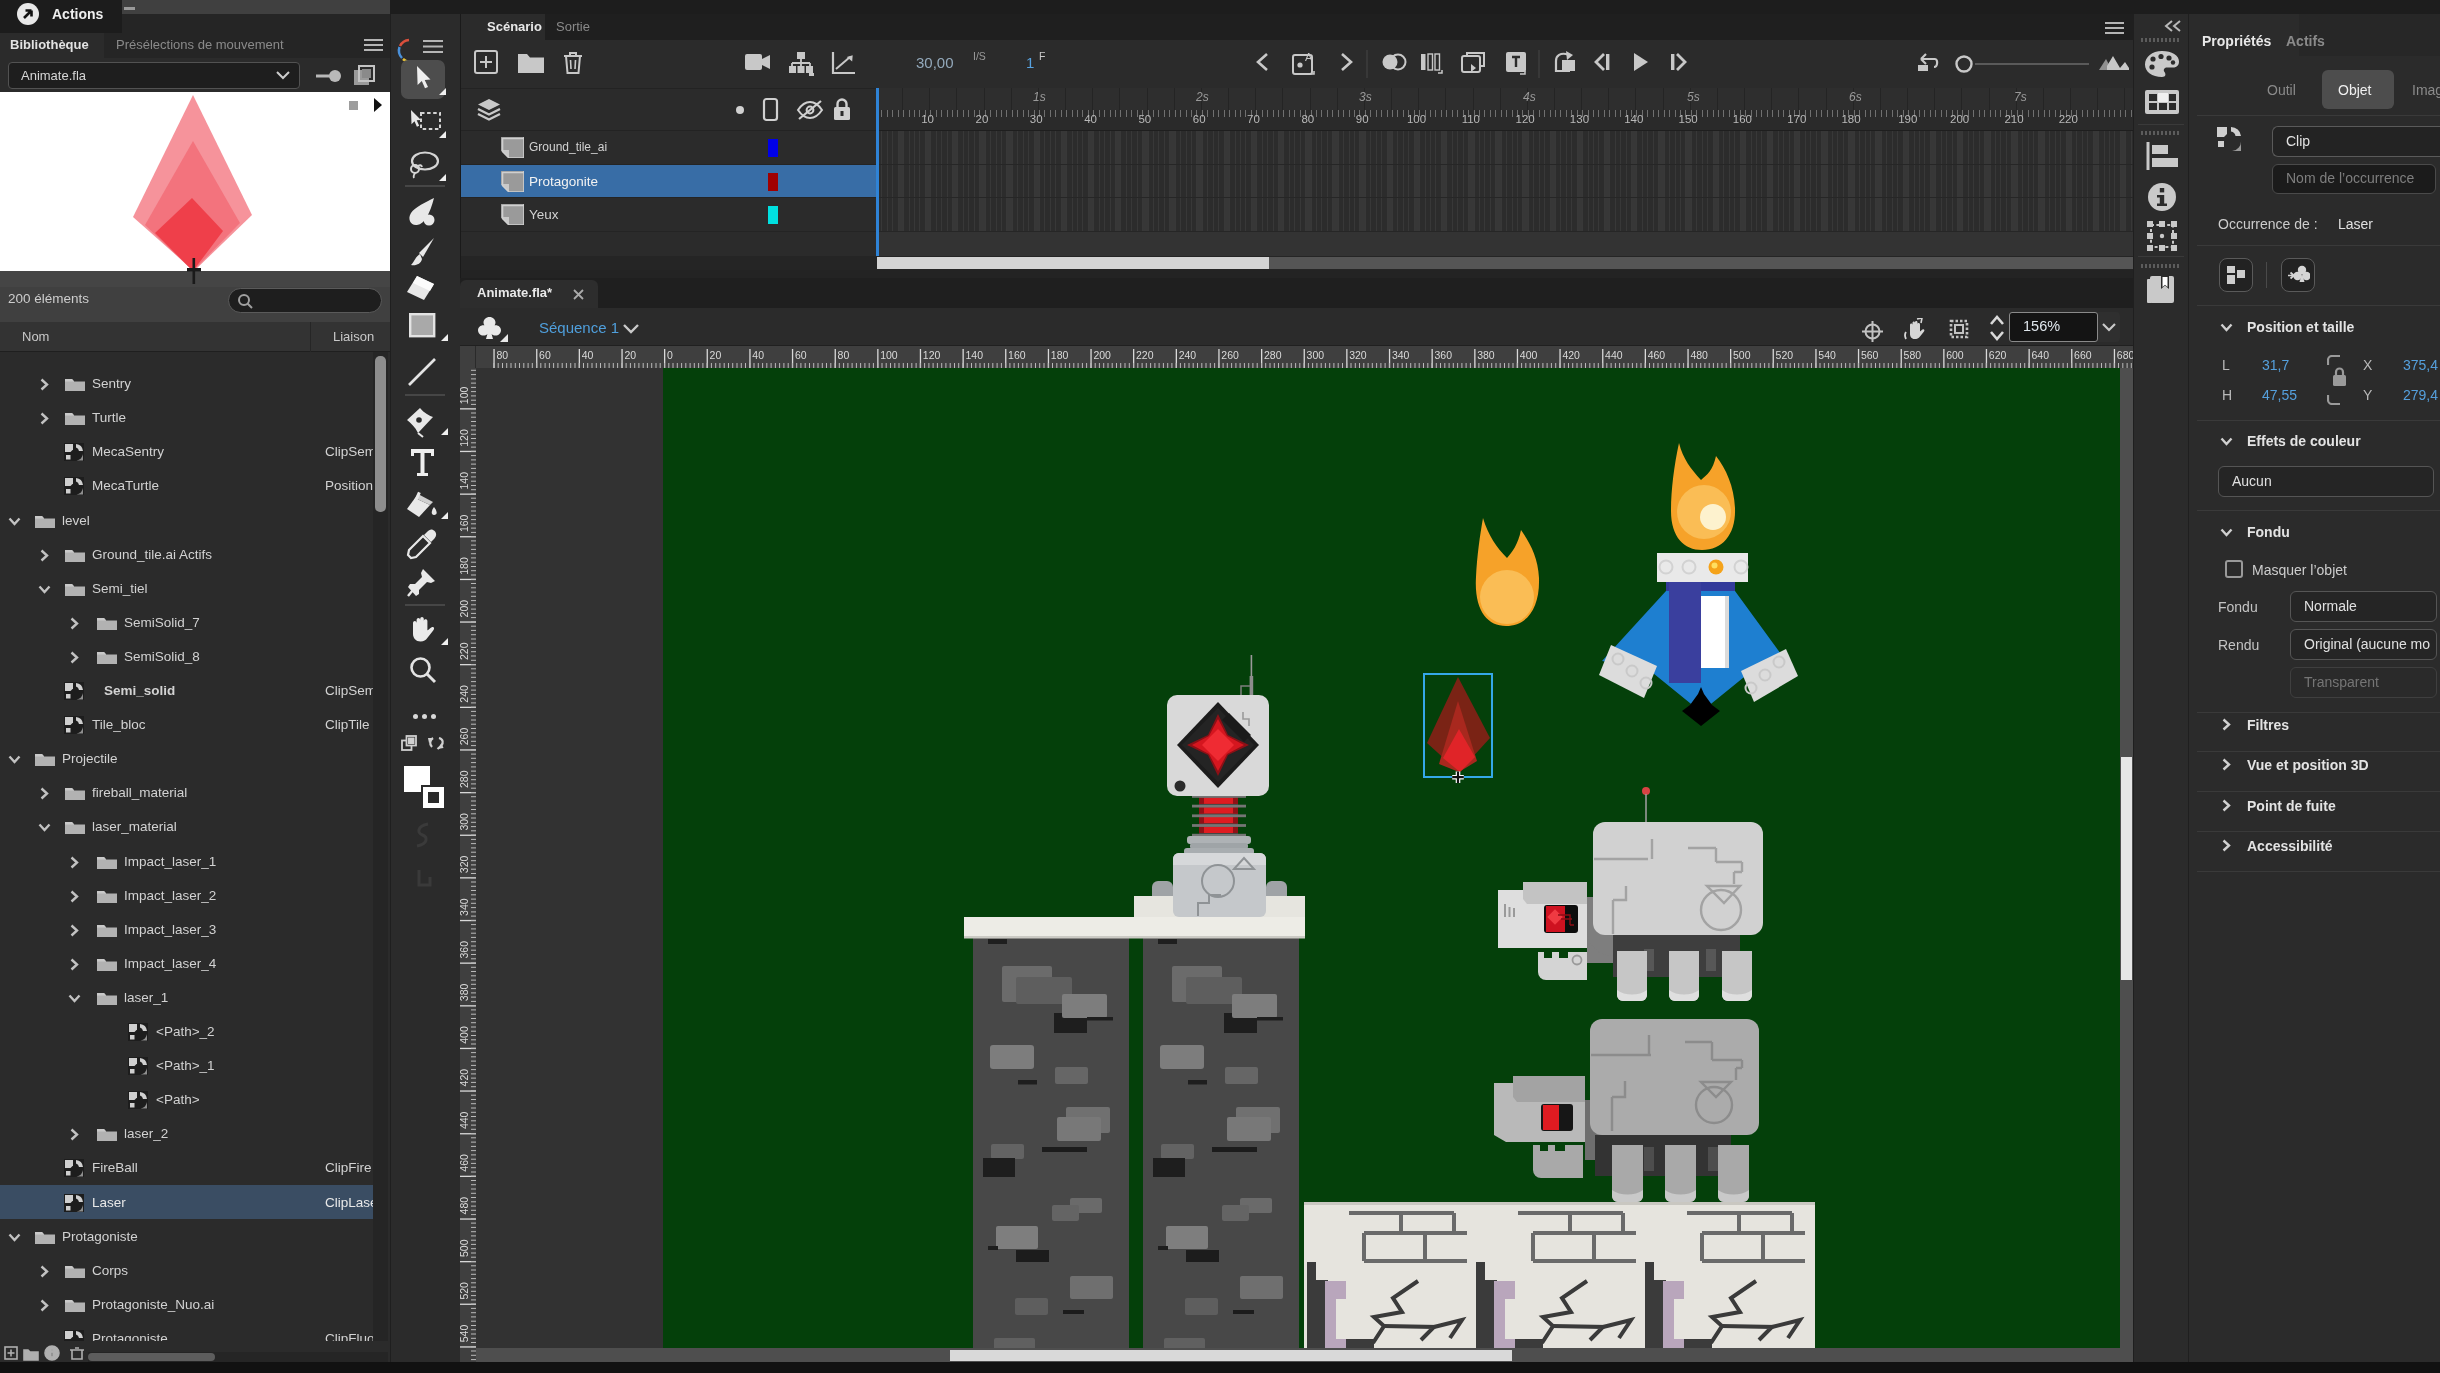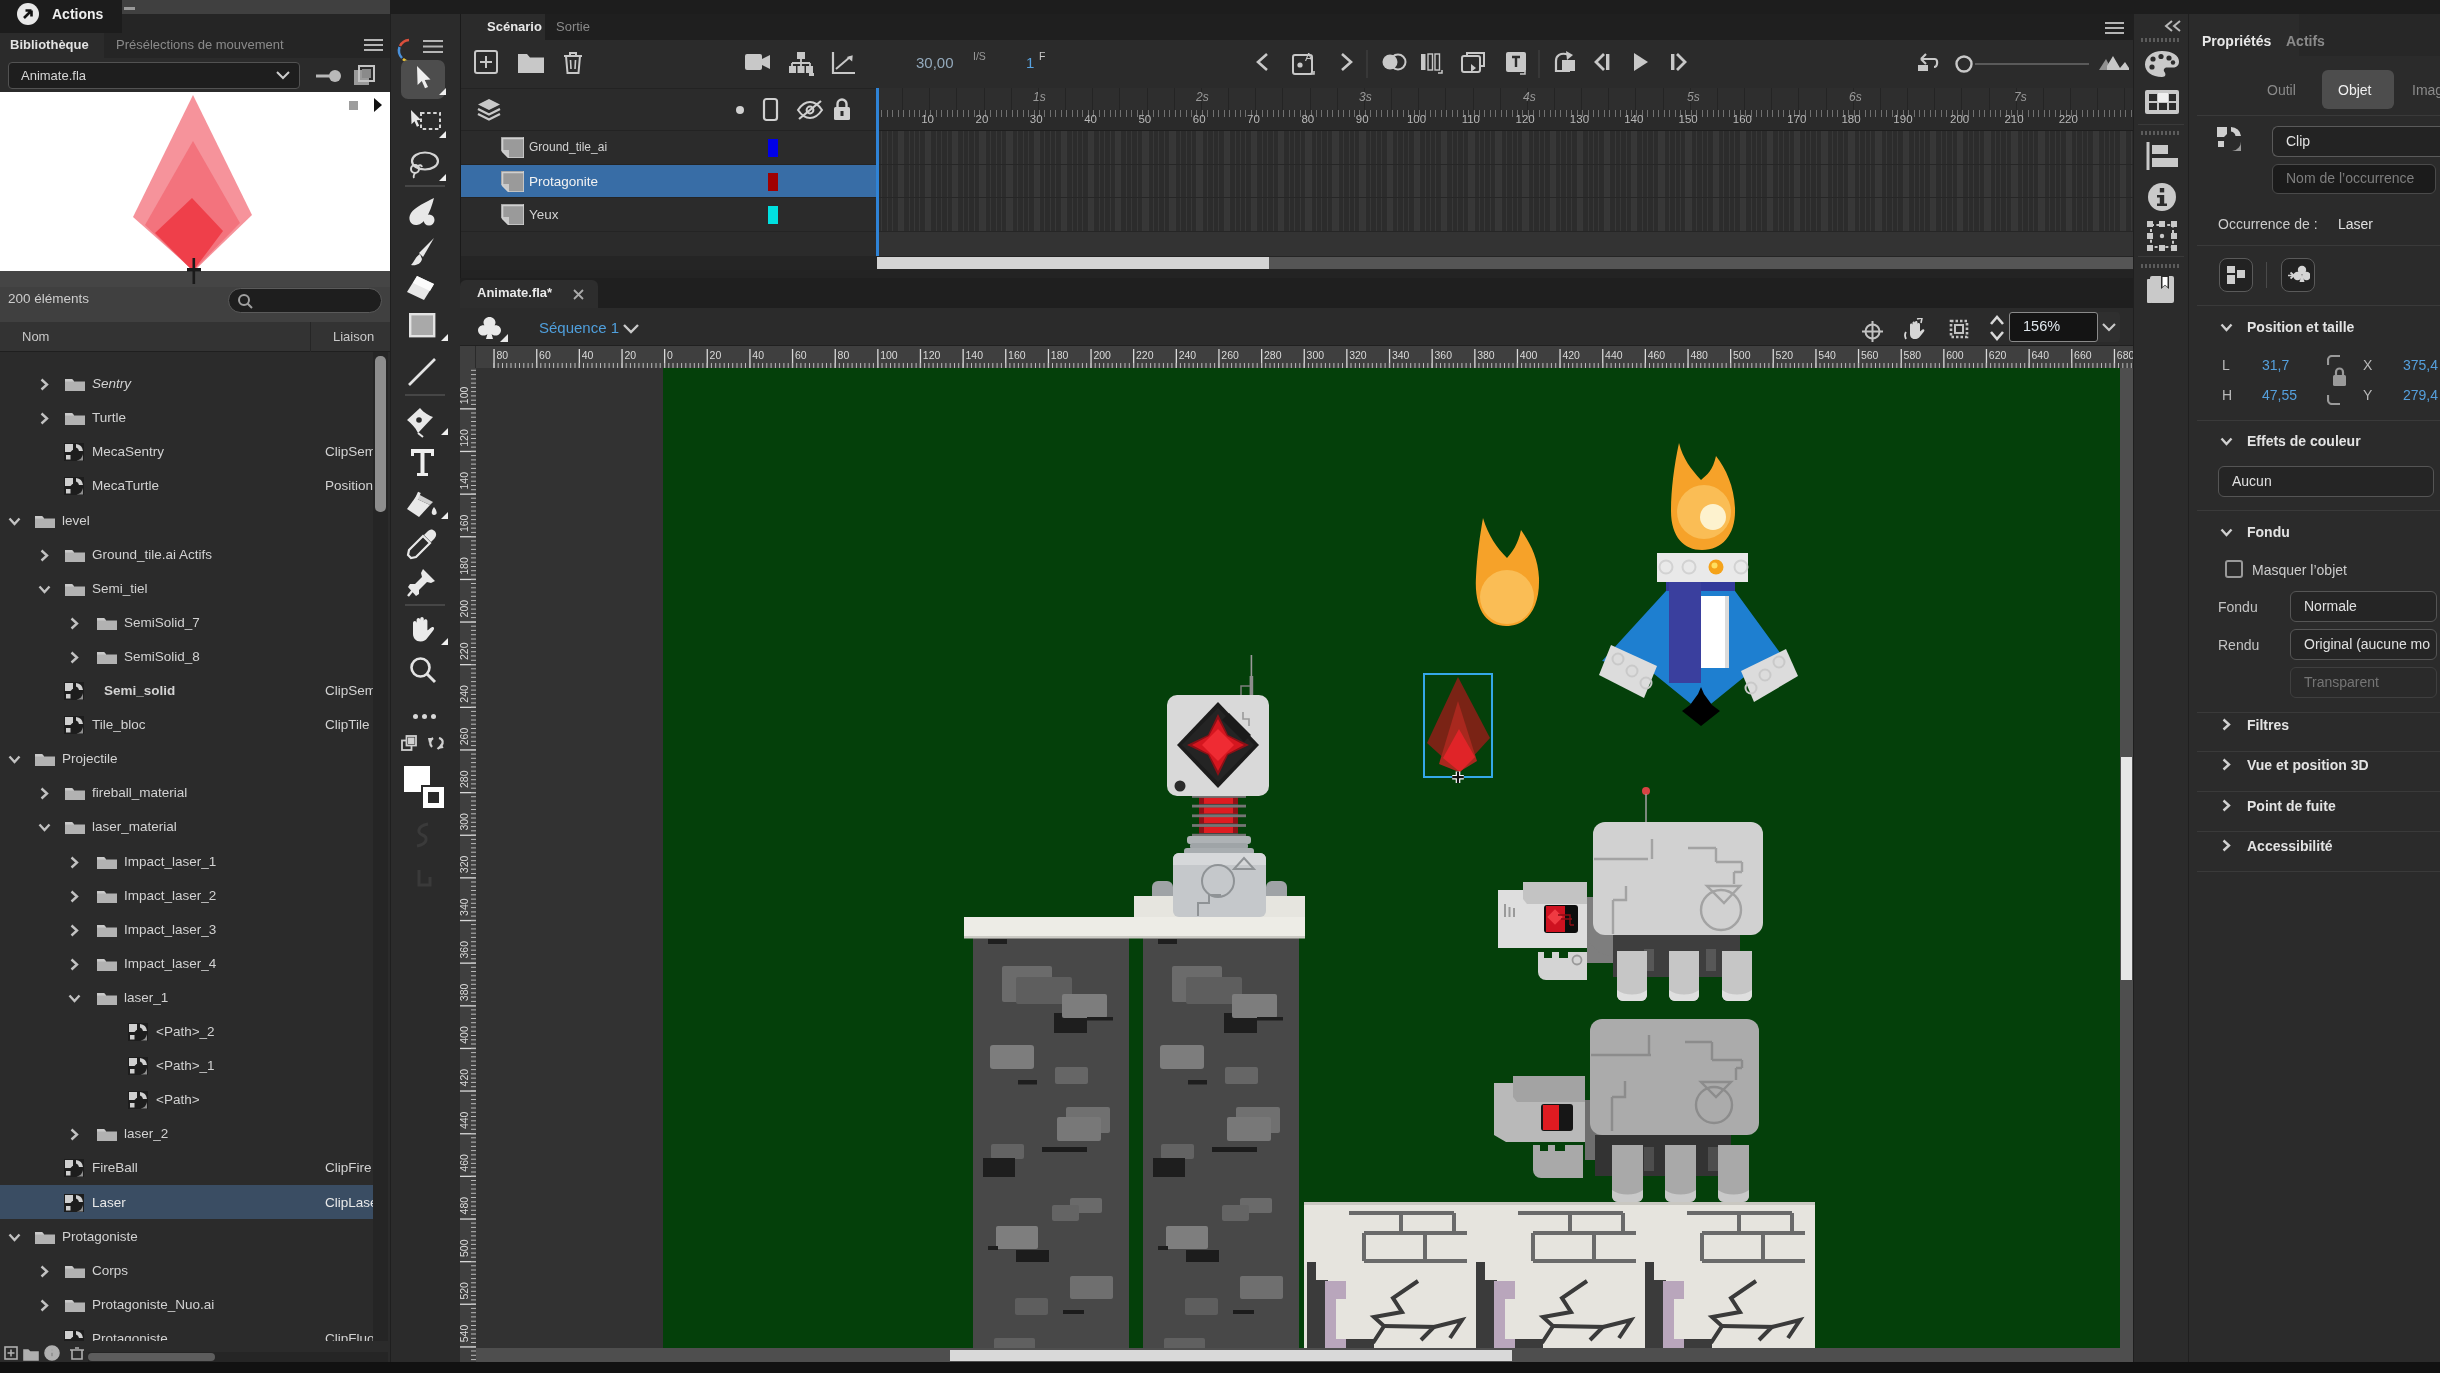--- a/index.html
+++ b/index.html
@@ -73,21 +73,21 @@
   <div class="abs" style="left:310px;top:322px;width:1px;height:30px;background:#262626;"></div>
 
   <div class="abs" id="tree" style="left:0;top:352px;width:390px;height:989px;background:#2b2b2b;overflow:hidden;">
   <svg class="abs" style="left:40px;top:26.0px" width="9" height="13">
         <path d="M1.5 1.5 L7 6.5 L1.5 11.5" stroke="#c2c2c2" stroke-width="2.4" fill="none"></path>
       </svg>
   <svg class="abs" style="left:64px;top:24.0px" width="22" height="16">
         <path d="M1 3 h7 l2.2 2.5 H21 V15 H1 Z" fill="#b2b2b2"></path>
         <path d="M1 3 h7 l2.2 2.5 h-9.2 z" fill="#c9c9c9"></path>
       </svg>
-  <div class="abs txt" style="left:92px;top:24.0px;font-size:13.5px;color:#d2d2d2;font-style:italic;">Sentry</div>
+  <div class="abs txt" style="left:92px;top:24.0px;font-size:13.5px;color:#d2d2d2;">Sentry</div>
   <svg class="abs" style="left:40px;top:60.2px" width="9" height="13">
         <path d="M1.5 1.5 L7 6.5 L1.5 11.5" stroke="#c2c2c2" stroke-width="2.4" fill="none"></path>
       </svg>
   <svg class="abs" style="left:64px;top:58.2px" width="22" height="16">
         <path d="M1 3 h7 l2.2 2.5 H21 V15 H1 Z" fill="#b2b2b2"></path>
         <path d="M1 3 h7 l2.2 2.5 h-9.2 z" fill="#c9c9c9"></path>
       </svg>
   <div class="abs txt" style="left:92px;top:58.2px;font-size:13.5px;color:#d2d2d2;">Turtle</div>
   <svg class="abs" style="left:64px;top:91.2px" width="20" height="18">
         <rect x="0" y="0" width="20" height="18" fill="#1d1d1d"></rect>
@@ -631,21 +631,21 @@
   <div class="abs" style="left:889.164px;top:99px;width:24px;text-align:center;font-size:11.5px;color:#b9b9b9;">90</div>
   <div class="abs" style="left:943.484px;top:99px;width:24px;text-align:center;font-size:11.5px;color:#b9b9b9;">100</div>
   <div class="abs" style="left:997.8040000000001px;top:99px;width:24px;text-align:center;font-size:11.5px;color:#b9b9b9;">110</div>
   <div class="abs" style="left:1052.124px;top:99px;width:24px;text-align:center;font-size:11.5px;color:#b9b9b9;">120</div>
   <div class="abs" style="left:1106.444px;top:99px;width:24px;text-align:center;font-size:11.5px;color:#b9b9b9;">130</div>
   <div class="abs" style="left:1160.7640000000001px;top:99px;width:24px;text-align:center;font-size:11.5px;color:#b9b9b9;">140</div>
   <div class="abs" style="left:1215.084px;top:99px;width:24px;text-align:center;font-size:11.5px;color:#b9b9b9;">150</div>
   <div class="abs" style="left:1269.404px;top:99px;width:24px;text-align:center;font-size:11.5px;color:#b9b9b9;">160</div>
   <div class="abs" style="left:1323.7240000000002px;top:99px;width:24px;text-align:center;font-size:11.5px;color:#b9b9b9;">170</div>
   <div class="abs" style="left:1378.044px;top:99px;width:24px;text-align:center;font-size:11.5px;color:#b9b9b9;">180</div>
-  <div class="abs" style="left:1432.364px;top:99px;width:24px;text-align:left;font-size:11.5px;color:#b9b9b9;">190</div>
+  <div class="abs" style="left:1432.364px;top:99px;width:24px;text-align:right;font-size:11.5px;color:#b9b9b9;">190</div>
   <div class="abs" style="left:1486.684px;top:99px;width:24px;text-align:center;font-size:11.5px;color:#b9b9b9;">200</div>
   <div class="abs" style="left:1541.0040000000001px;top:99px;width:24px;text-align:center;font-size:11.5px;color:#b9b9b9;">210</div>
   <div class="abs" style="left:1595.324px;top:99px;width:24px;text-align:center;font-size:11.5px;color:#b9b9b9;">220</div>
   <div class="abs" style="left:0;top:117.0px;width:415px;height:33.7px;background:#2b2b2b;border-bottom:1px solid #242424;"></div>
   <svg class="abs" style="left:40px;top:123.0px" width="23" height="21">
       <path d="M0 0 H23 V21 H8 L0 13 Z" fill="#9a9a9a"></path>
       <path d="M8 21 L0 13 H8 Z" fill="#c9c9c9"></path>
       <path d="M23 0 V21 H8 L1.5 14.5 V1.5 H23 Z" fill="none" stroke="#cfcfcf" stroke-width="1.6"></path>
     </svg>
   <div class="abs txt" style="left:68px;top:126.0px;font-size:12px;color:#d2d2d2;">Ground_tile_ai</div>

